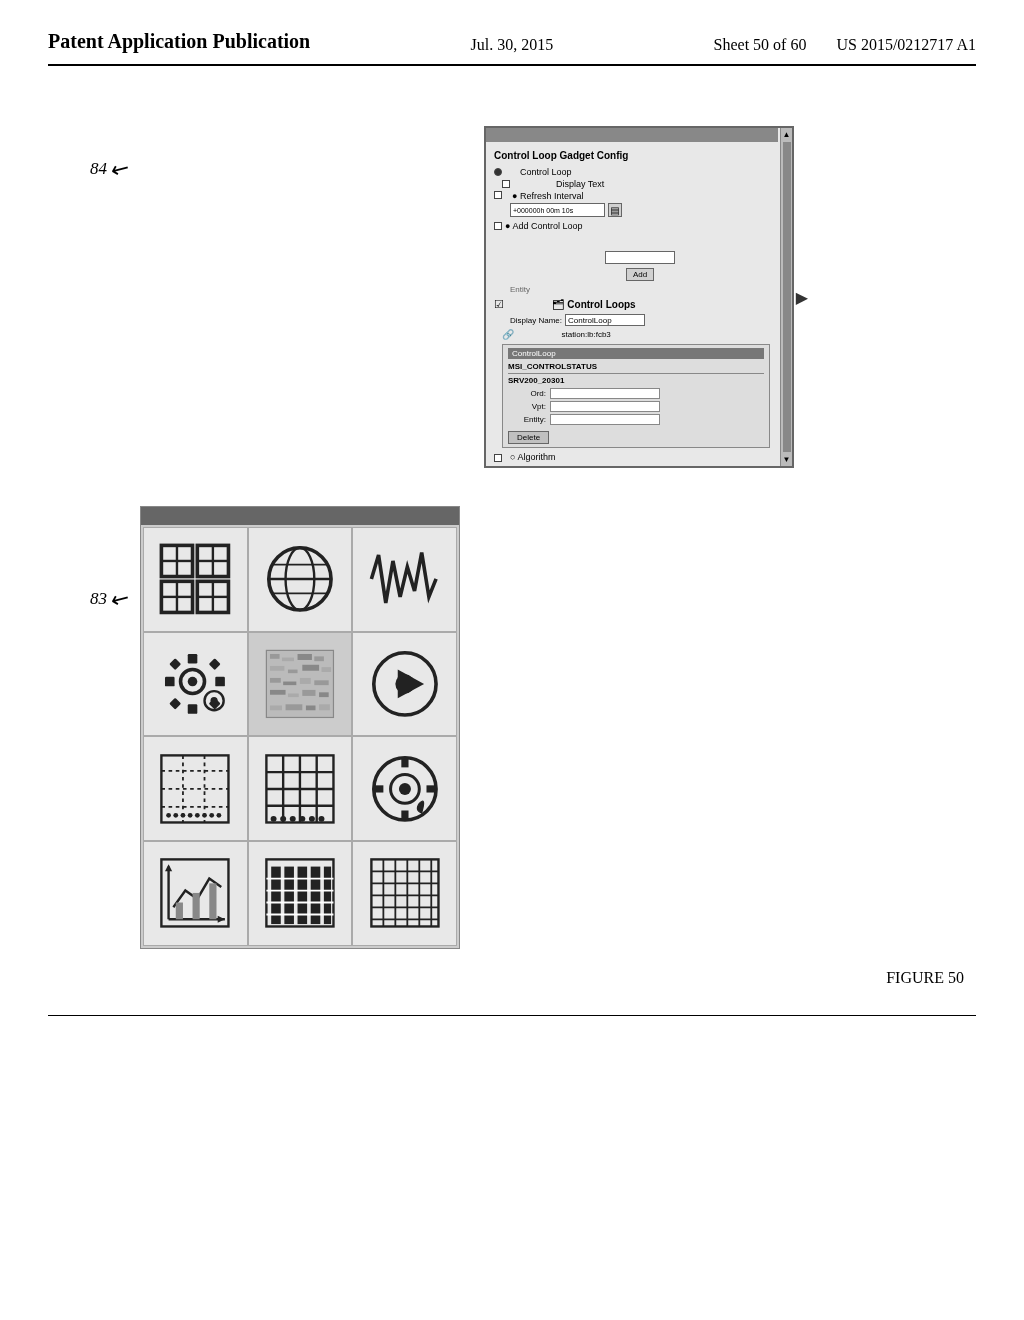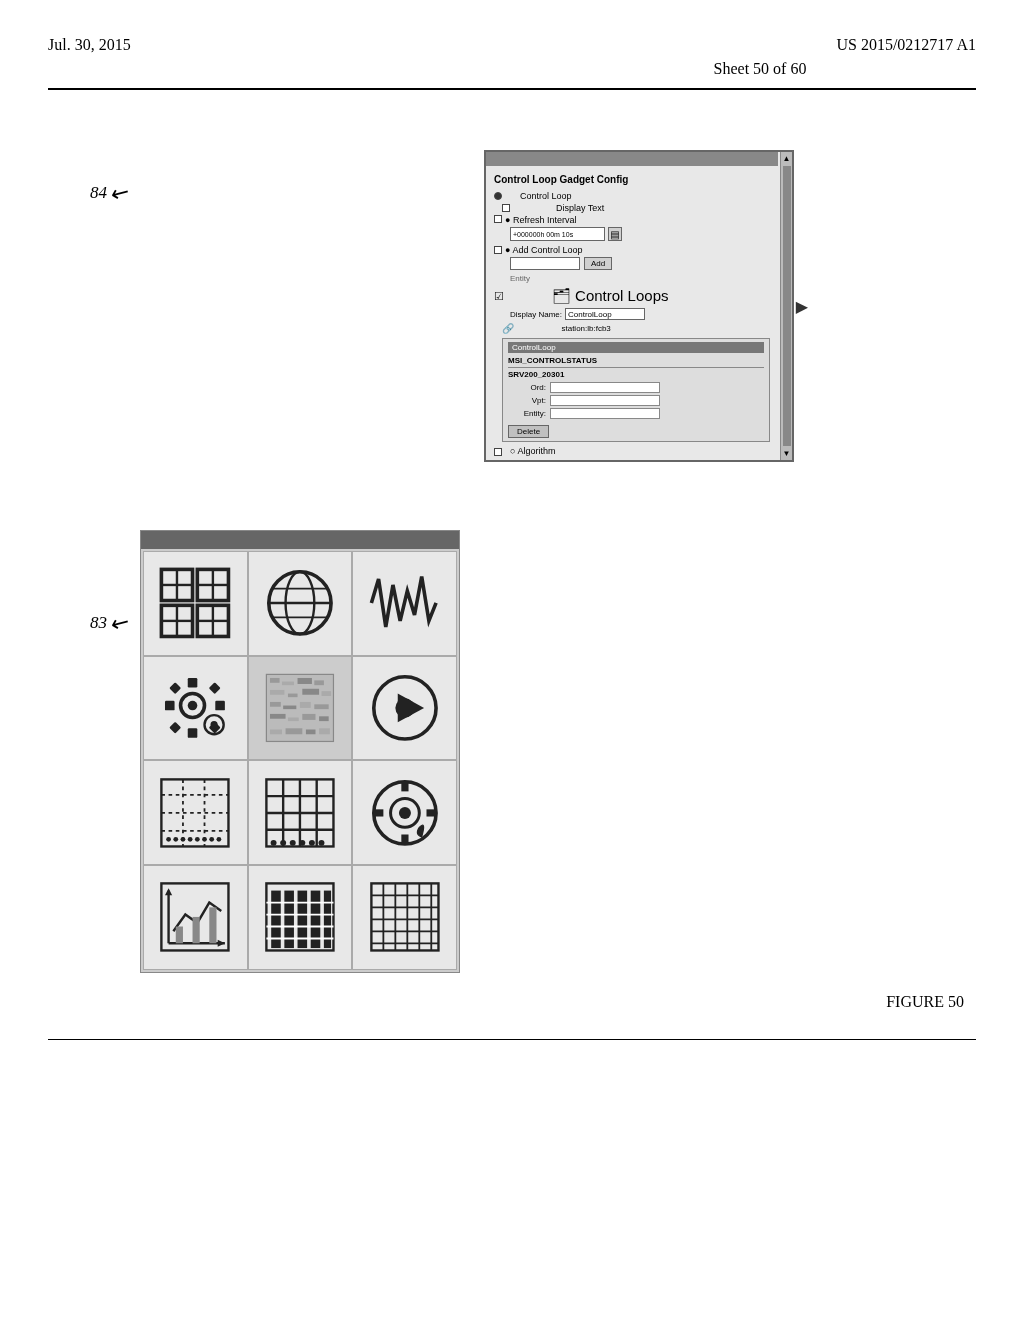--- a/index.html
+++ b/index.html
@@ -191,23 +191,24 @@
       gap: 24px;
       margin-top: 60px;
       margin-left: 80px;
     }
 
   </style>
 </head>
 <body>
 
 <div class="header">
+  <div class="header-left">Patent Application Publication</div>
   <div class="header-center">Jul. 30, 2015</div>
   <div style="display:flex; gap:30px; padding-top:8px;">
-    <div style="font-size:16px;margin-top:24px;">Sheet 50 of 60</div>
+    <div style="font-size:16px;">Sheet 50 of 60</div>
     <div style="font-size:16px;">US 2015/0212717 A1</div>
   </div>
 </div>
 
 <div class="top-divider"></div>
 
 <div class="content-wrapper">
 
   <div style="position:absolute; top:30px; left:90px; display:flex; align-items:center; gap:4px;">
     <span style="font-size:17px; font-style:italic;">84</span>
@@ -442,46 +443,46 @@
           <div class="config-radio-row">
             <span class="radio-circle selected"></span>
             <span style="font-size:9px;">Control Loop</span>
           </div>
 
           <div class="config-radio-row" style="margin-left:8px;">
             <span class="checkbox-sq"></span>
             <span style="font-size:9px;padding-left:28px;">Display Text</span>
           </div>
 
-          <div style="display:flex; gap:3px; margin-bottom:2px;">
+          <div style="display:flex; gap:10px; margin-bottom:2px;">
             <span class="checkbox-sq"></span>
             <span style="font-size:9px;">● Refresh Interval</span>
           </div>
 
           <div style="margin-left:16px; margin-bottom:4px; display:flex; align-items:center; gap:3px;">
             <div style="background:#fff; border:1px solid #666; height:14px; min-width:95px; font-size:8px; padding:1px 2px; display:flex; align-items:center;">
               <span style="font-size:7px;">+000000h 00m 10s</span>
             </div>
             <div style="background:#d0d0d0; border:1px solid #666; width:14px; height:14px; display:flex; align-items:center; justify-content:center; font-size:10px;">▤</div>
           </div>
 
-          <div style="display:flex; align-items:center; gap:3px; margin-bottom:2px;">
+          <div style="display:flex; align-items:center; gap:3px; margin-bottom:20px;">
             <span class="checkbox-sq"></span>
             <span style="font-size:9px;">● Add Control Loop</span>
           </div>
 
-          <div style="margin-left:16px; margin-bottom:4px; display:flex; align-items:center; gap:4px;">
+          <div style="margin-left:16px; margin-bottom:4px; display:flex; align-items:center; gap:4px;flex-direction:column;">
             <div style="background:#fff; border:1px solid #666; height:13px; width:70px;"></div>
             <button class="config-btn">Add</button>
           </div>
           <div style="margin-left:16px; font-size:8px; color:#666; margin-bottom:4px;">Entity</div>
 
           <div style="display:flex; align-items:center; gap:3px; margin-bottom:3px;">
             <span style="font-size:11px;">☑</span>
-            <span style="font-size:15px; font-weight:normal;padding-left:45px;">🗂 Control Loops</span>
+            <span style="font-size:10px; font-weight:bold;padding-left:45px;">🗂 Control Loops</span>
           </div>
 
           <div style="margin-left:8px; margin-bottom:3px; display:flex; align-items:center; gap:3px;">
             <span style="font-size:8px;padding-left:8px;">Display Name:</span>
             <div style="background:#fff; border:1px solid #666; height:12px; width:80px; font-size:8px; padding:1px 2px;">
               <span>ControlLoop</span>
             </div>
           </div>
 
           <div style="margin-left:8px; margin-bottom:4px; display:flex; align-items:center; gap:3px;">

